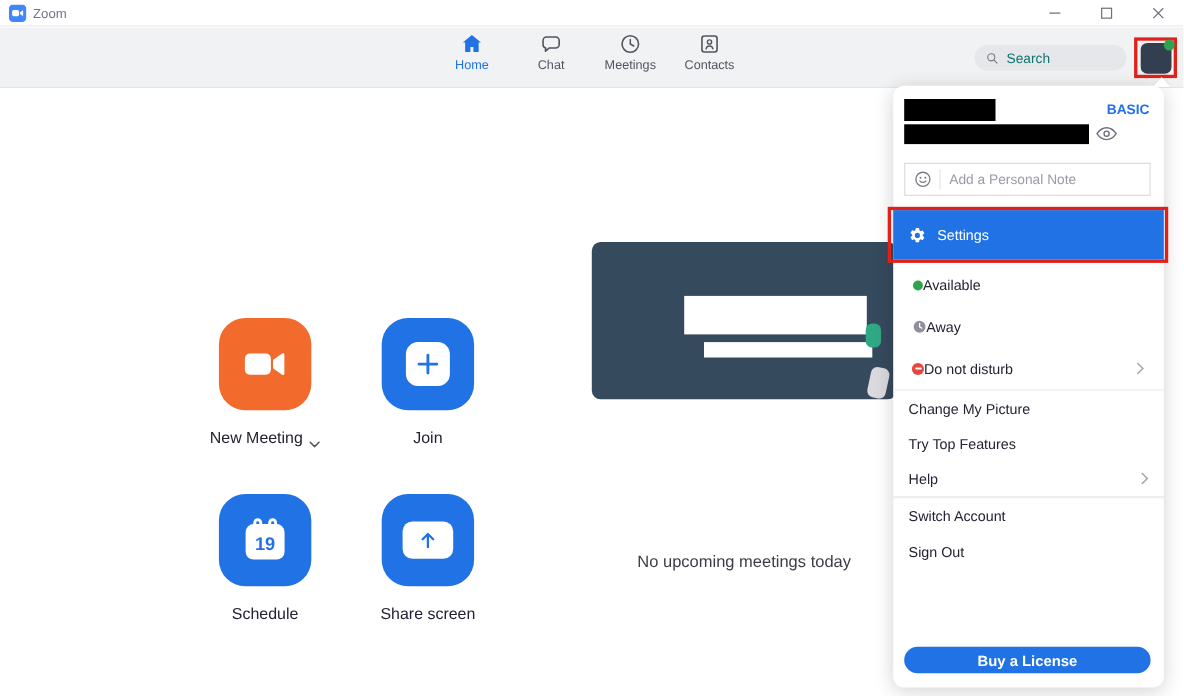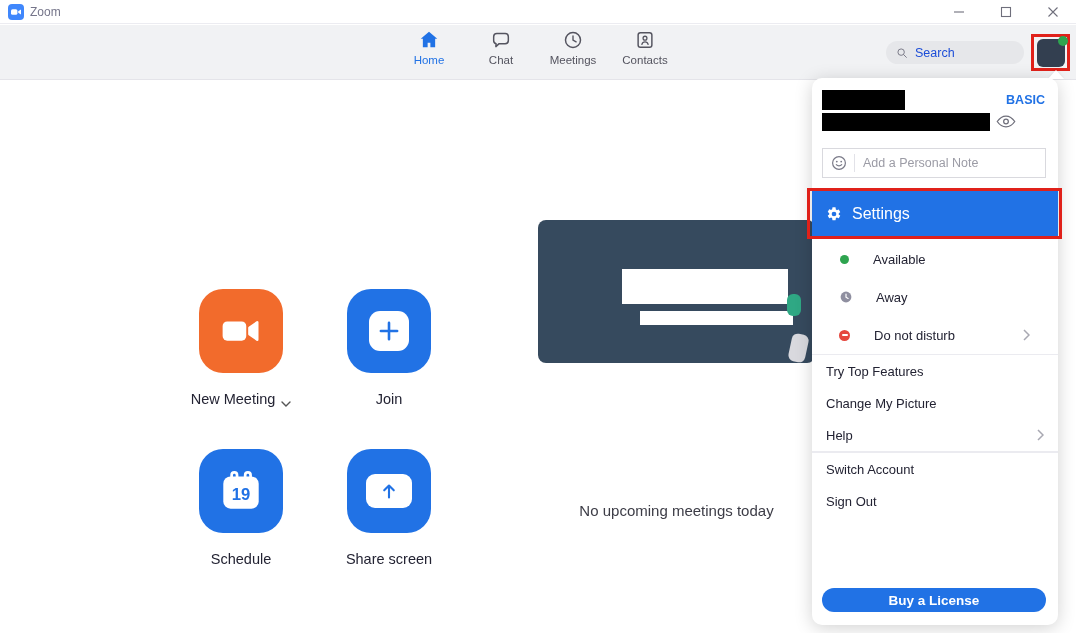--- a/index.html
+++ b/index.html
@@ -15,21 +15,21 @@
   .win-controls { position:absolute; right:0; top:0; height:24px; display:flex; }
   .wc { width:47px; height:24px; display:flex; align-items:center; justify-content:center; color:#6f6f7c; cursor:pointer; }
 
   
   .header { position:absolute; top:25px; left:0; right:0; height:55px; background:#f1f2f4; border-bottom:1px solid #e4e4e9; }
   .nav { position:absolute; left:401px; top:4px; display:flex; gap:16px; }
   .tab { width:56px; height:46px; display:flex; flex-direction:column; align-items:center; gap:3px; color:#54545f; cursor:pointer; }
   .tab .tab-label { font-size:11.5px; }
   .tab.active { color:var(--accent); }
   .search { position:absolute; left:886px; top:16px; width:138px; height:23px; background:#e6e7ea; border-radius:12px; display:flex; align-items:center; padding:0 9px; gap:6px; color:#7a7a88; cursor:text; }
-  .search .search-ph { font-size:12.5px; color:#1d4ed8; }
+  .search .search-ph { font-size:12.5px; color:#0f766e; }
   .avatar-box { position:absolute; left:1031px; top:9px; width:39px; height:37px; border:3px solid var(--annotation); display:flex; align-items:center; justify-content:center; }
   .avatar { width:28px; height:28px; border-radius:6px; background:#333f50; cursor:pointer; }
   .presence { position:absolute; top:-1px; right:-1px; width:10px; height:10px; border-radius:50%; background:var(--status-green); }
   .menu-pointer { position:absolute; left:1048px; top:70px; width:0; height:0; border-left:8px solid transparent; border-right:8px solid transparent; border-bottom:9px solid #fff; z-index:11; filter:drop-shadow(0 -1px 1px rgba(0,0,0,.06)); }
 
   
   .action { position:absolute; width:84px; text-align:center; cursor:pointer; }
   .tile { width:84px; height:84px; border-radius:24px; display:flex; align-items:center; justify-content:center; }
   .tile.blue { background:var(--accent); }
   .tile.orange { background:var(--orange); }
@@ -47,24 +47,24 @@
   
   .dropdown { position:absolute; left:812px; top:78px; width:246px; height:547px; background:#fff; border-radius:10px; box-shadow:0 3px 18px rgba(0,0,0,.18); z-index:10; font-size:13px; color:#232333; }
   .redact-name { position:absolute; left:10px; top:12px; width:83px; height:20px; background:#000; }
   .plan-badge { position:absolute; right:13px; top:15px; font-size:12.5px; font-weight:bold; color:var(--accent); }
   .redact-email { position:absolute; left:10px; top:35px; width:168px; height:18px; background:#000; }
   .eye-btn { position:absolute; left:184px; top:36px; color:#6e6e7a; cursor:pointer; }
   .note-input { position:absolute; left:10px; top:70px; width:224px; height:30px; border:1px solid #d9d9de; border-radius:0; display:flex; align-items:center; cursor:text; }
   .note-emoji { width:32px; display:flex; align-items:center; justify-content:center; color:#7a7a88; border-right:1px solid #e2e2e8; height:18px; }
   .note-ph { padding-left:8px; font-size:12.5px; color:#9b9ba5; }
   .settings-row { position:absolute; left:0; top:113px; width:246px; height:45px; background:var(--accent); display:flex; align-items:center; padding-left:14px; gap:10px; color:#fff; cursor:pointer; }
-  .settings-row .settings-label { font-size:16px; color:#fff; }
+  .settings-row .settings-label { font-size:13px; color:#fff; }
   .settings-annotation { position:absolute; left:-5px; top:-3px; right:-4px; bottom:-3px; border:3px solid var(--annotation); pointer-events:none; }
   .menu-body { position:absolute; left:0; top:162px; width:100%; }
-  .status-row { height:38px; display:flex; align-items:center; padding:0 28px; gap:24px; cursor:pointer; }
+  .status-row { height:38px; display:flex; align-items:center; padding:0 18px; gap:0; cursor:pointer; }
   .menu-item { height:32px; display:flex; align-items:center; padding:0 14px; cursor:pointer; }
   .menu-item .mi-label, .status-row .st-label { flex:1; }
   .divider { height:1px; background:#ebebf0; margin:0; }
   .dot { width:9px; height:9px; border-radius:50%; }
   .dot.green { background:var(--status-green); }
   .dnd-dot { width:11px; height:11px; border-radius:50%; background:var(--status-red); position:relative; margin-left:-1px; }
   .dnd-dot::after { content:""; position:absolute; left:2.5px; top:4.6px; width:6px; height:1.8px; border-radius:1px; background:#fff; }
   .buy-btn { position:absolute; left:10px; top:510px; width:224px; height:24px; border-radius:12px; background:var(--accent); color:#fff; font-size:13.5px; font-weight:bold; display:flex; align-items:center; justify-content:center; cursor:pointer; }
 
   svg { display:block; }
@@ -276,24 +276,24 @@
         <span class="dnd-dot"></span>
         <span class="st-label">Do not disturb</span>
         <span>
           <svg width="7" height="12" viewBox="0 0 7 12">
               <path d="M1 1l5 5-5 5" fill="none" stroke="#a8a8b2" stroke-width="1.5"></path>
             </svg>
         </span>
       </div>
       <div class="divider"></div>
       <div class="menu-item">
+        <span class="mi-label">Change My Picture</span>
+      </div>
+      <div class="menu-item">
         <span class="mi-label">Try Top Features</span>
-      </div>
-      <div class="menu-item">
-        <span class="mi-label">Change My Picture</span>
       </div>
       <div class="menu-item">
         <span class="mi-label">Help</span>
         <span>
           <svg width="7" height="12" viewBox="0 0 7 12">
               <path d="M1 1l5 5-5 5" fill="none" stroke="#a8a8b2" stroke-width="1.5"></path>
             </svg>
         </span>
       </div>
       <div class="divider"></div>

